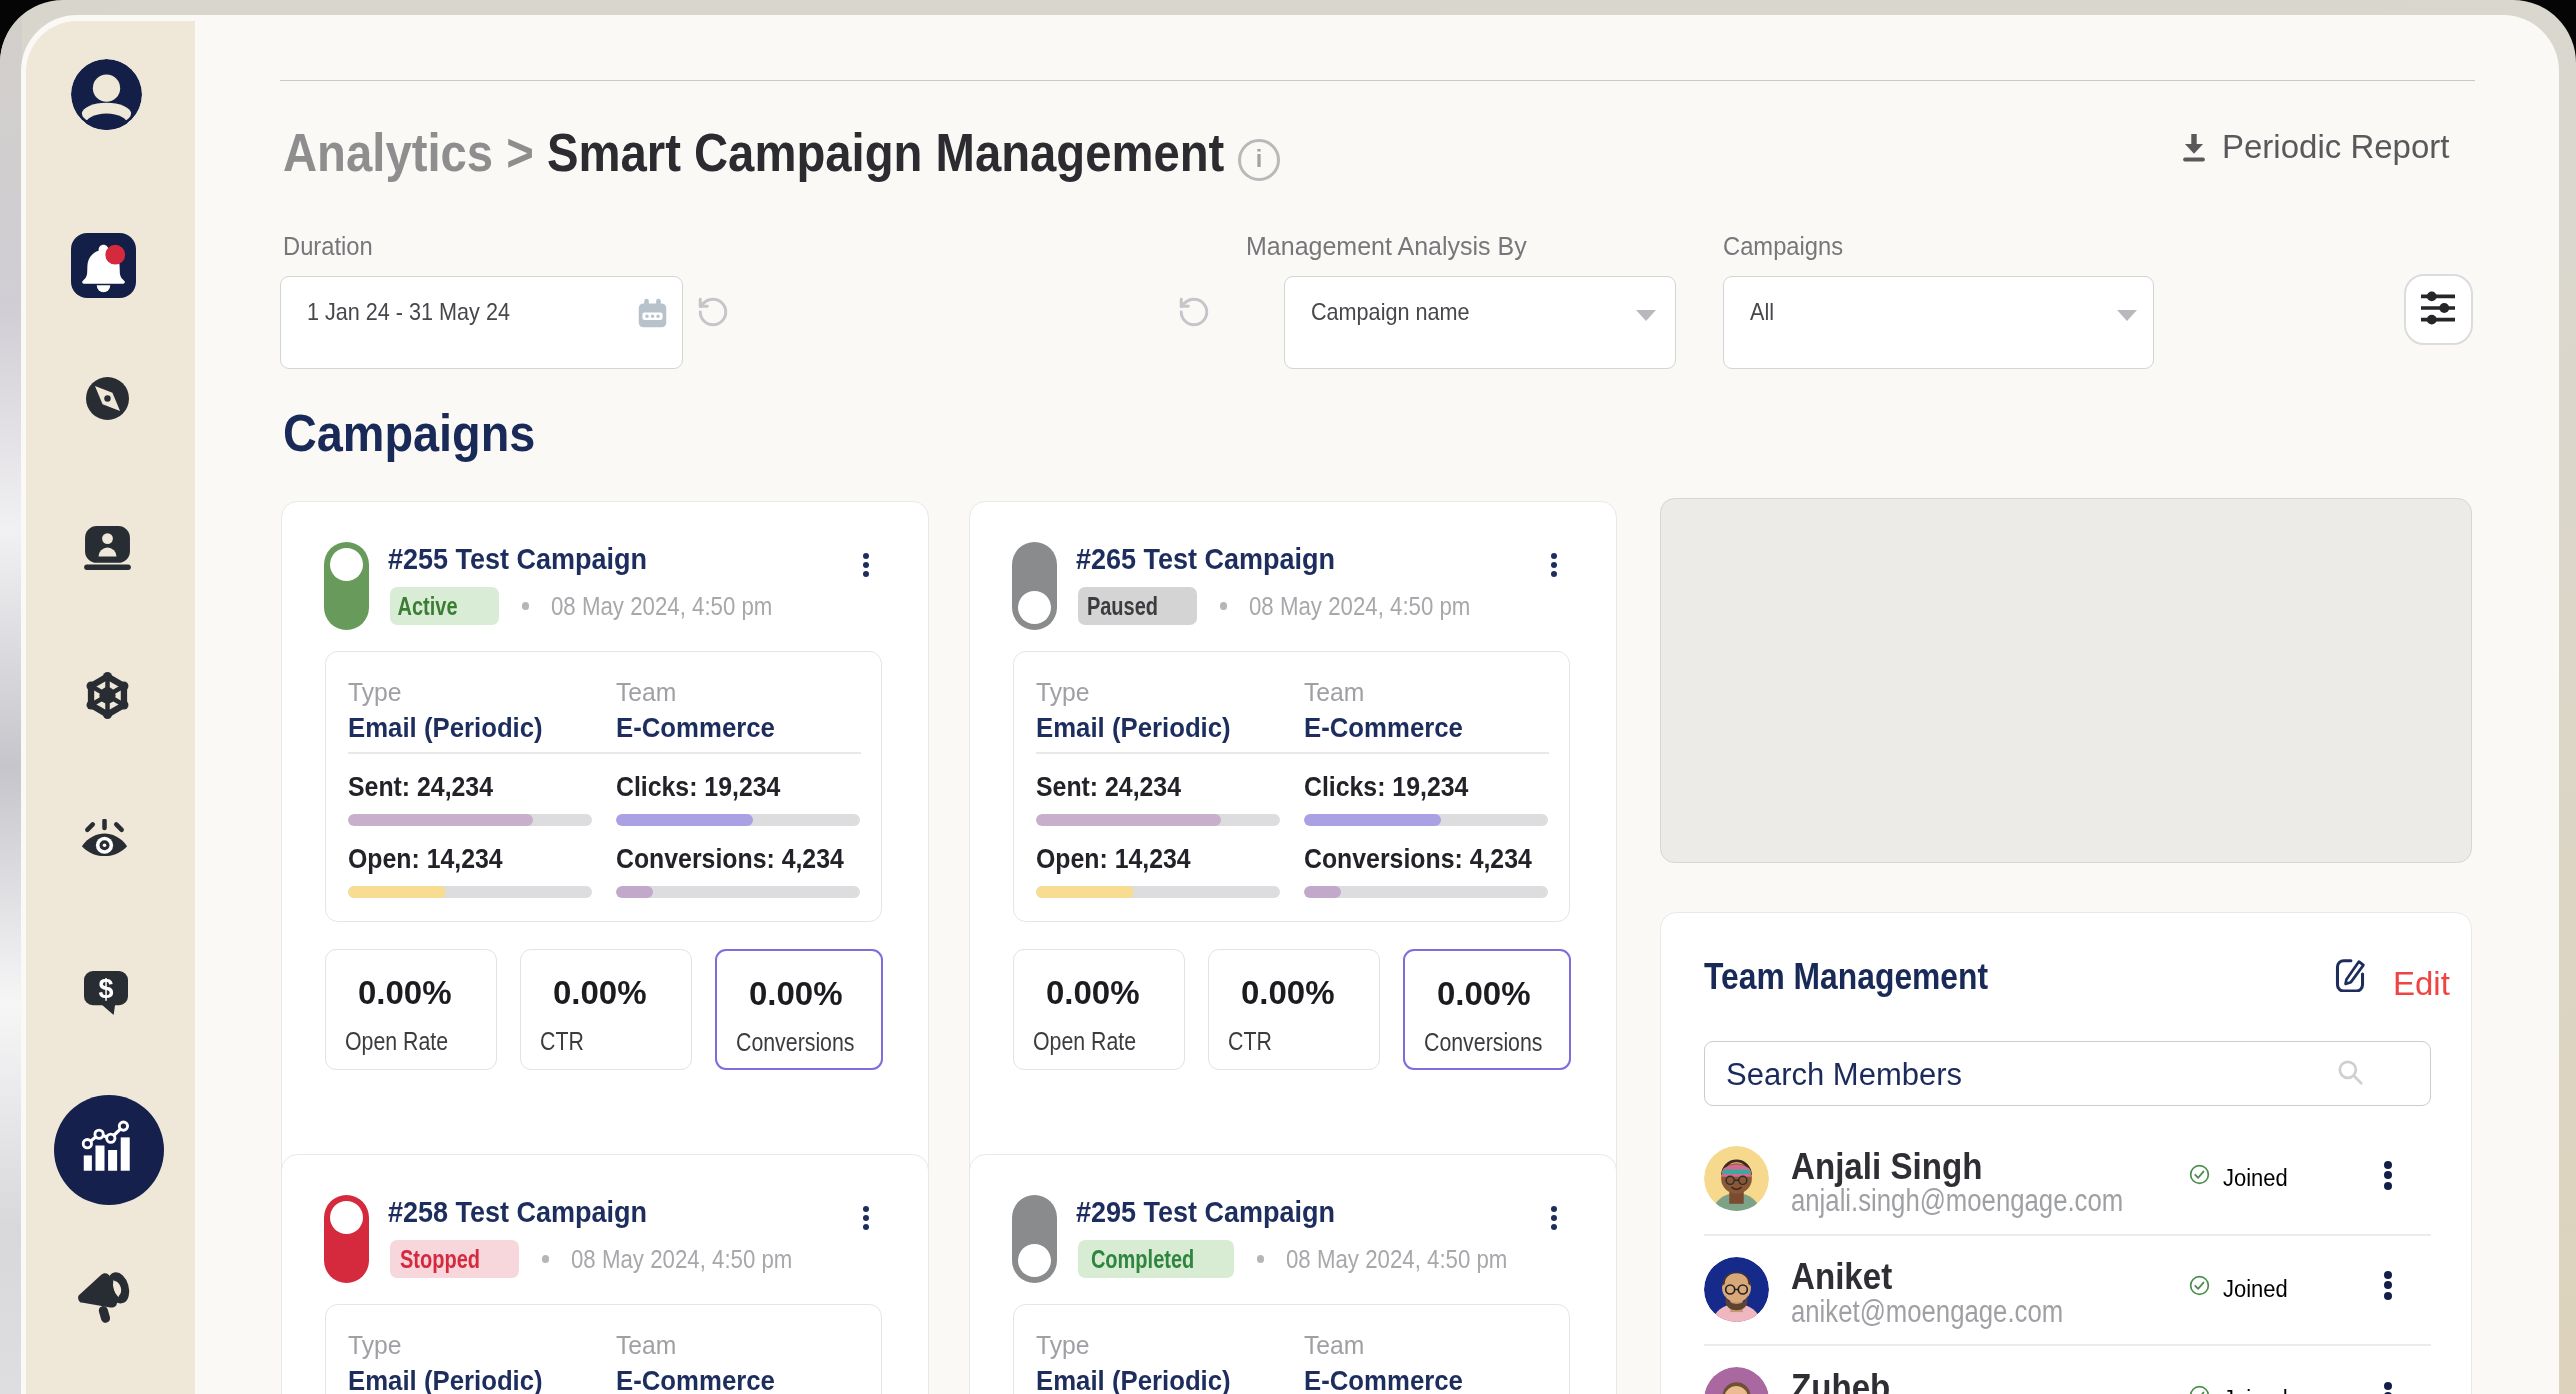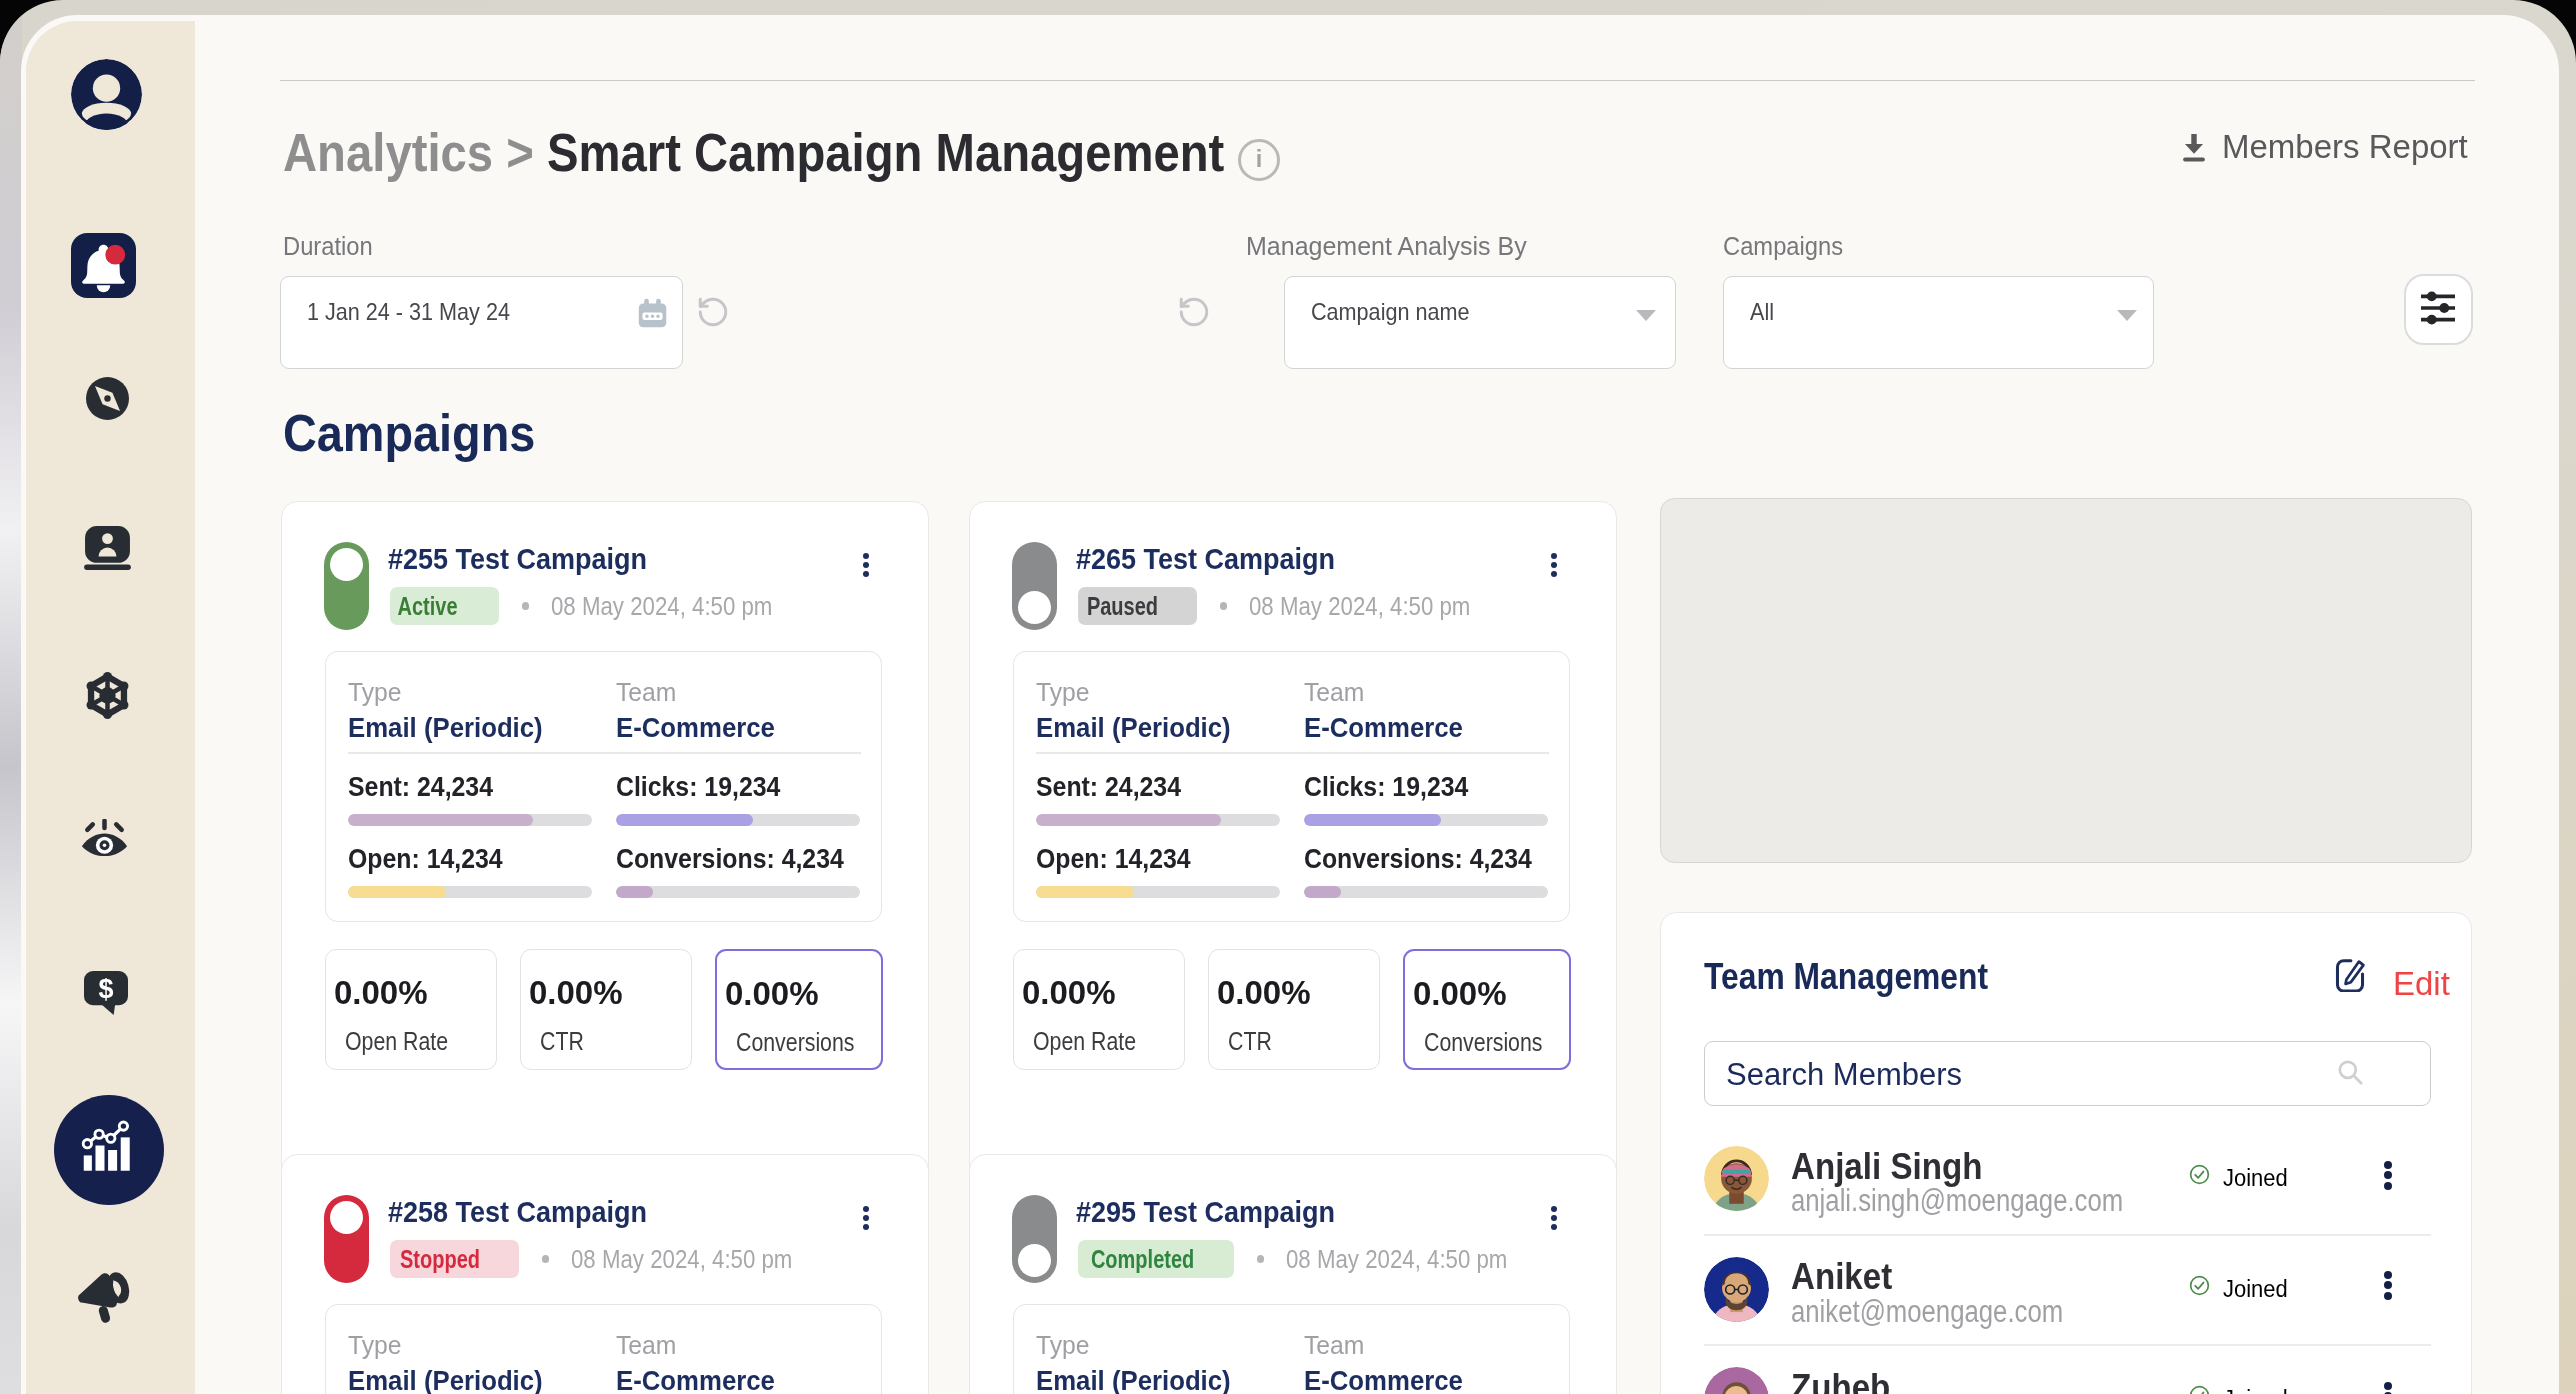--- a/index.html
+++ b/index.html
@@ -64,21 +64,21 @@
 .bar{position:absolute;width:244px;height:11.8px;border-radius:6.3px;background:#dddddf;overflow:hidden}
 .bar i{display:block;height:11.8px;border-radius:6.3px}
 .br1{top:162px}.br2{top:234px}
 .f-sent{width:76%;background:#c8b0cd}
 .f-clicks{width:56%;background:#a9a1e3}
 .f-open{width:40%;background:#f7dc92}
 .f-conv{width:15%;background:#c2a9c9}
 .sbox{position:absolute;top:447px;height:121px;border:1.8px solid #e3e3e5;border-radius:11px;background:#fff}
 .s1{left:43px;width:172px}.s2{left:238px;width:172px}
 .s3{left:433px;width:168px;border:2.7px solid #7c6fdc}
-.pct{position:absolute;left:8px;top:26px;font-size:33px;font-weight:bold;color:#1b1b20;line-height:1}
+.pct{position:absolute;left:32px;top:26px;font-size:33px;font-weight:bold;color:#1b1b20;line-height:1}
 .slbl{position:absolute;left:19px;top:78px;font-size:26px;color:#3c3c40;white-space:nowrap;line-height:1;
   transform:scaleX(.82);transform-origin:0 0}
 
 .greybox{position:absolute;left:1660px;top:498px;width:812px;height:365px;background:#ecebe7;
   border:1.8px solid #d8d6d2;border-radius:14.5px}
 .team{position:absolute;left:1660px;top:912px;width:812px;height:579px;background:#fff;
   border:1.8px solid #e8e8e8;border-radius:16.3px}
 .tmtitle{position:absolute;left:43px;top:45px;font-size:37px;font-weight:bold;color:#192a58;line-height:1;
   transform:scaleX(.86);transform-origin:0 0}
 .edit{position:absolute;left:732px;top:54px;font-size:33px;color:#ef4444;line-height:1}
@@ -181,21 +181,21 @@
 </g>
       </svg>
 <div class="divider"></div>
 <div class="h1"><span class="grey">Analytics &gt; </span>Smart Campaign Management</div>
 <div class="info">i</div>
 <svg class="abs" style="left:2183px;top:134px" width="22" height="28" viewBox="0 0 24 31">
         <rect x="9" y="0" width="6" height="13" fill="#59595c"></rect>
         <polygon points="2,11 22,11 12,22" fill="#59595c"></polygon>
         <rect x="0" y="26" width="24" height="4.5" rx="2" fill="#59595c"></rect>
       </svg>
-<div class="dl">Members Report</div>
+<div class="dl">Periodic Report</div>
 <div class="flabel" style="left:283px">Duration</div>
 <div class="flabel" style="left:1246px;transform:none">Management Analysis By</div>
 <div class="flabel" style="left:1723px">Campaigns</div>
 <div class="fbox" style="left:280px;width:403px">
         <span class="txt">1 Jan 24 - 31 May 24</span>
         <svg class="abs" style="left:355px;top:20px" width="33" height="33" viewBox="0 0 36 36">
           <rect x="3" y="7" width="30" height="26" rx="5" fill="#b7c2ca"></rect>
 <rect x="9" y="2" width="5" height="8" rx="2.5" fill="#b7c2ca"></rect>
 <rect x="22" y="2" width="5" height="8" rx="2.5" fill="#b7c2ca"></rect>
 <rect x="7" y="17" width="22" height="8" rx="2" fill="#fff"></rect>

